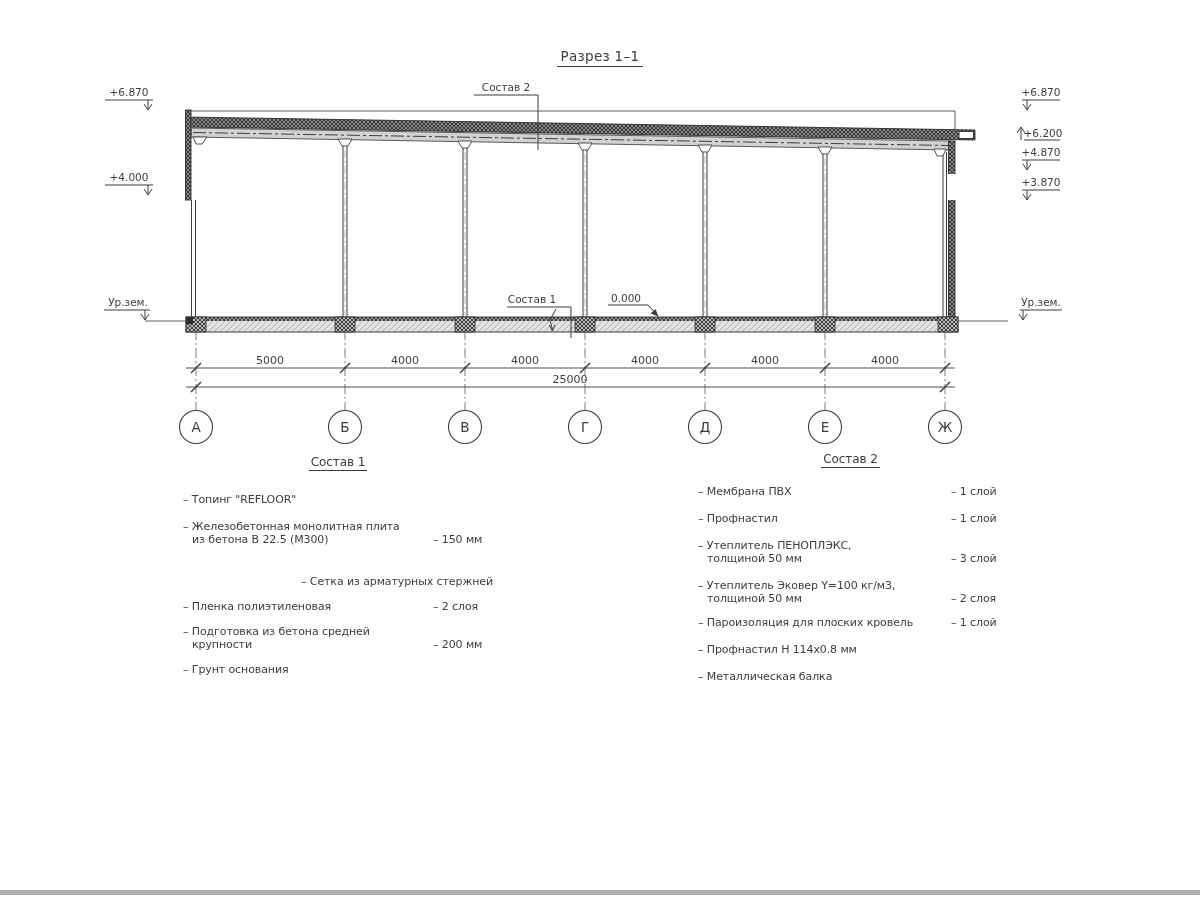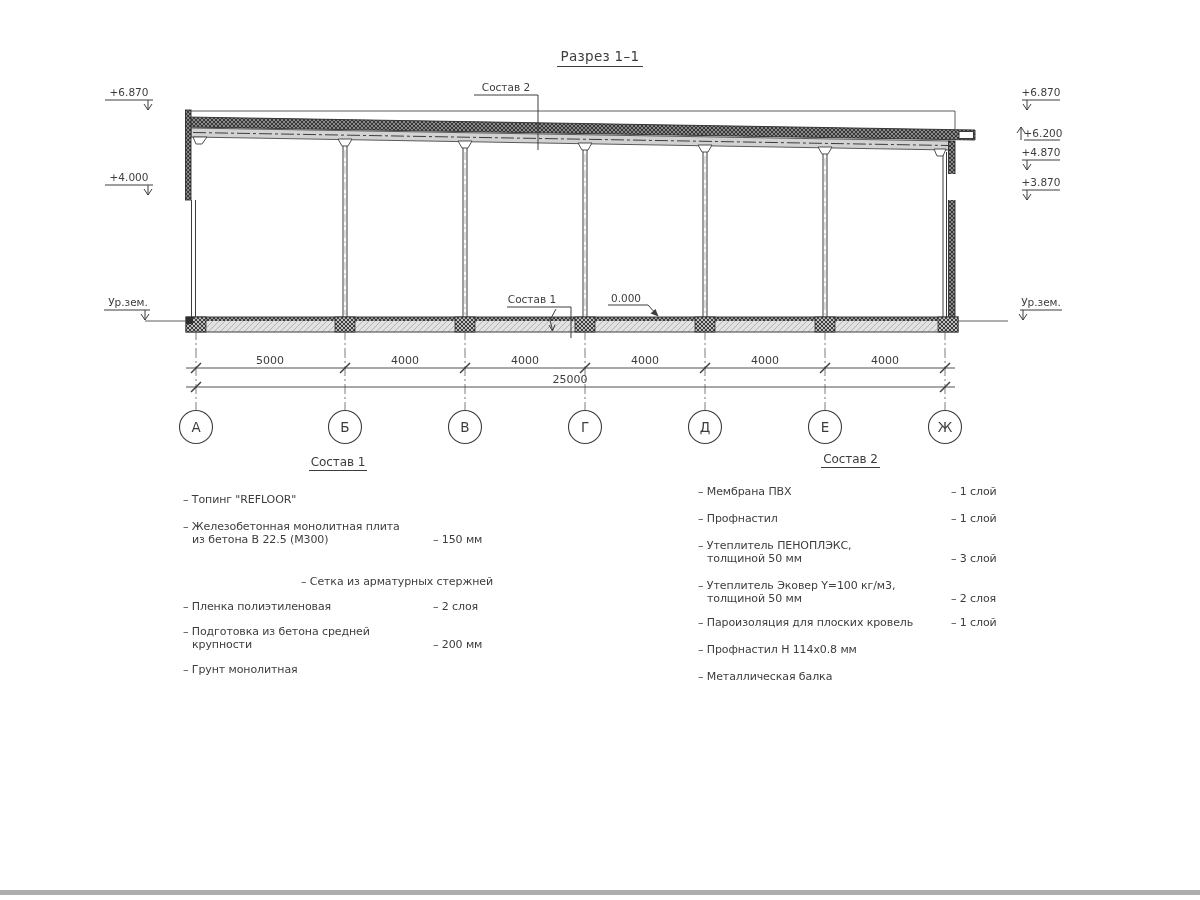--- a/index.html
+++ b/index.html
@@ -299,21 +299,21 @@
     <div class="row" style="top:151px;">
       <span class="nm">– Пленка полиэтиленовая</span>
       <span class="val">–  2 слоя</span>
     </div>
     <div class="row" style="top:176px;">
       <span class="nm">– Подготовка из бетона средней</span>
       <span class="nm" style="padding-left:9px;">крупности</span>
       <span class="val">– 200 мм</span>
     </div>
     <div class="row" style="top:214px;">
-      <span class="nm">– Грунт монолитная</span>
+      <span class="nm">– Грунт основания</span>
       <span class="val"></span>
     </div>
   </div>
 
   
   <div class="legend" id="legend2">
     <div class="hd" style="top:6px;"><span>Состав 2</span></div>
     <div class="row" style="top:39px;">
       <span class="nm">– Мембрана ПВХ</span>
       <span class="val">– 1 слой</span>

